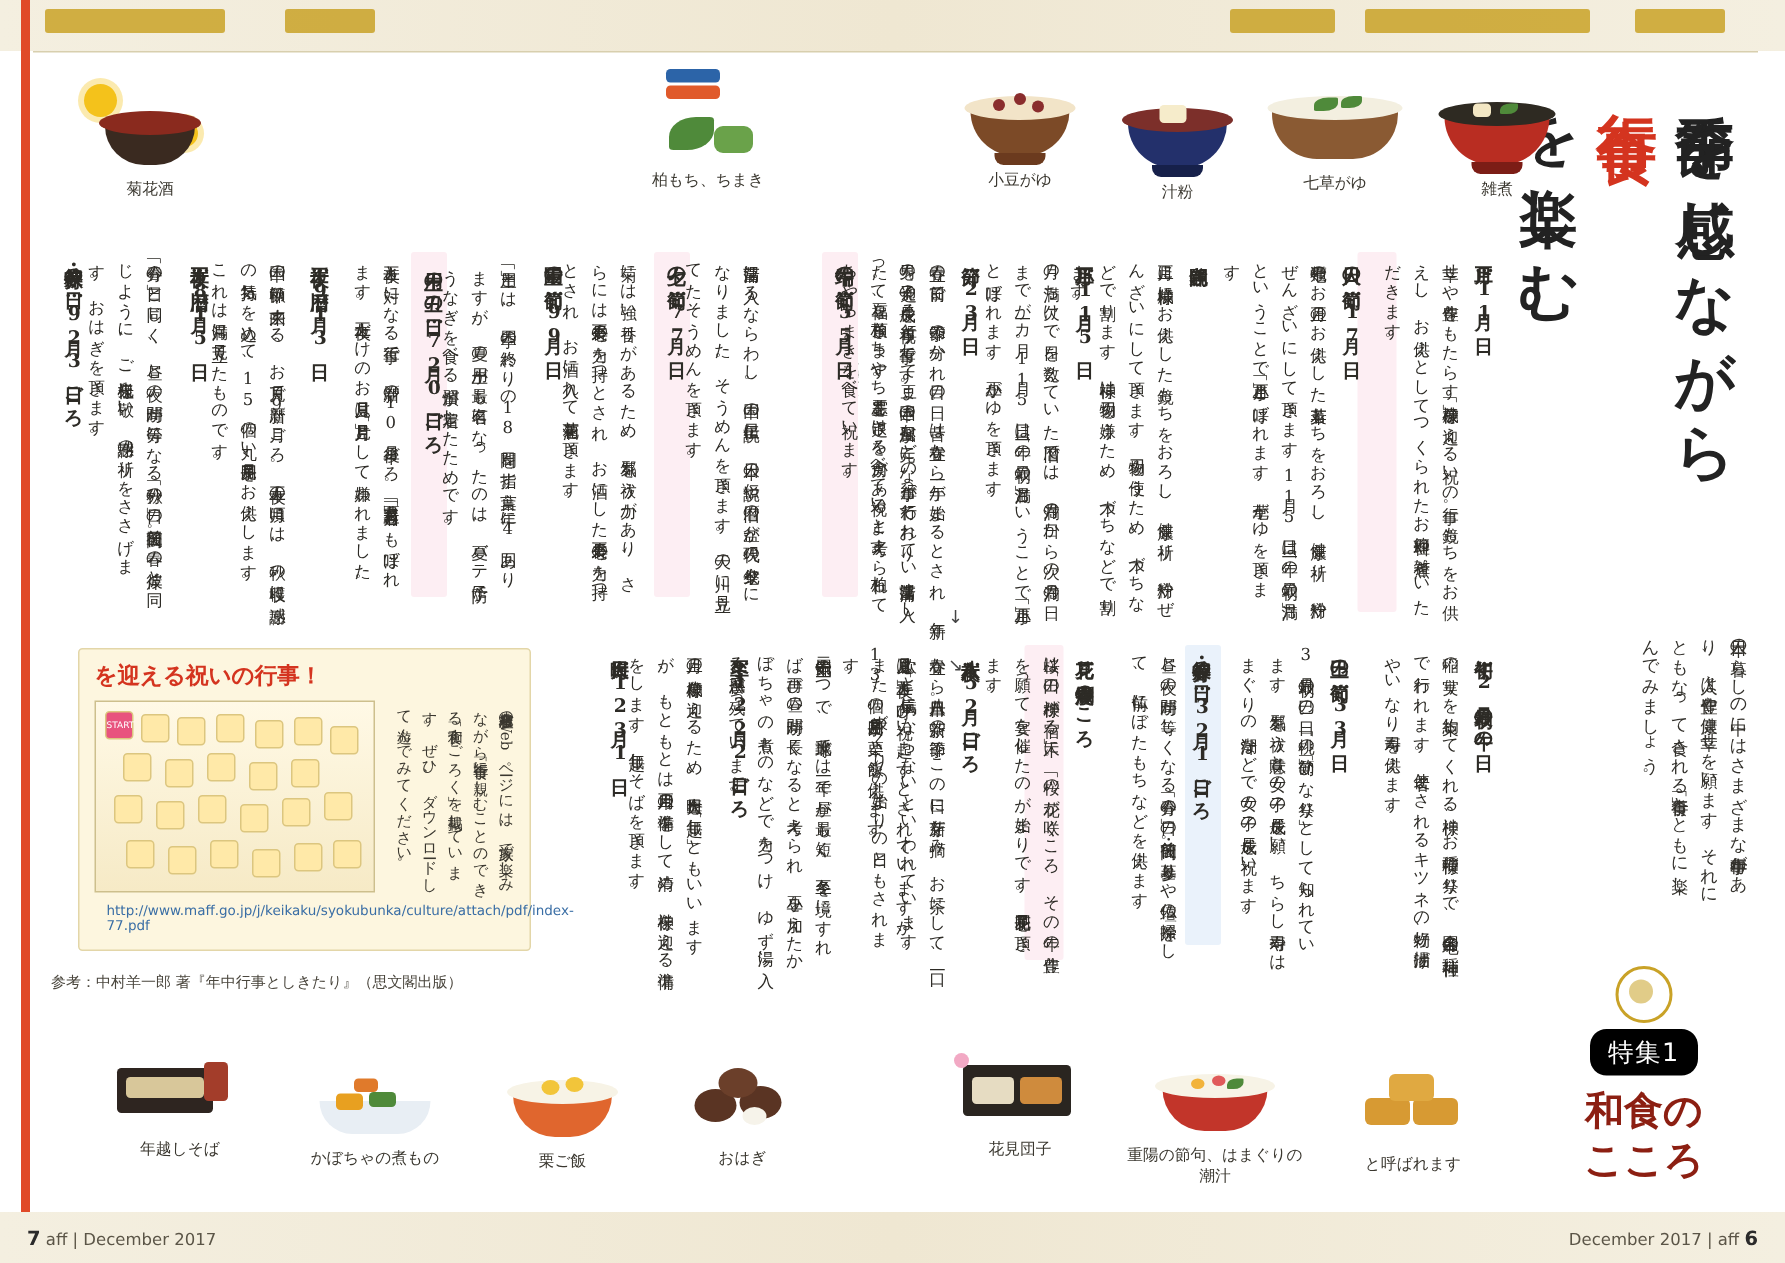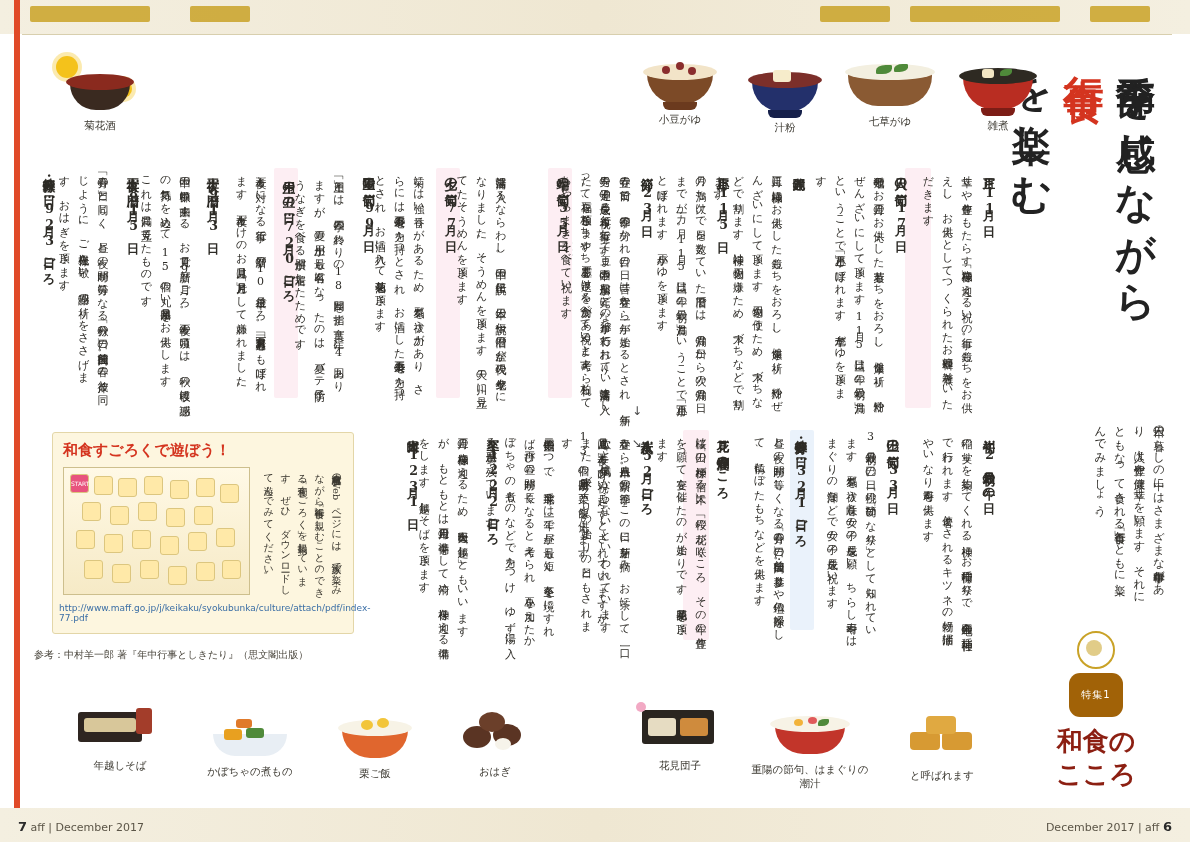--- a/index.html
+++ b/index.html
@@ -41,22 +41,22 @@
   }
   .vtitle.l1{position:absolute;right:6px;top:0;font-size:40px;color:#222;line-height:1.12;}
   .vtitle.l2{position:absolute;right:58px;top:0;font-size:40px;color:#d4341f;line-height:1.12;}
   .vtitle.l3{position:absolute;right:110px;top:0;font-size:40px;color:#222;line-height:1.12;}
   .lede{position:absolute;right:22px;top:418px;width:130px;height:180px;
     writing-mode:vertical-rl;font-size:11.5px;line-height:1.7;color:#33312c;
     font-family:"DejaVu Serif","Liberation Serif",serif;}
 
   
   .badge{position:absolute;right:30px;bottom:52px;width:128px;text-align:center;}
-  .badge .ribbon{display:inline-block;background:#a16207;color:#fff;font-size:10px;
-    padding:15px 12px;border-radius:11px;letter-spacing:1px;}
+  .badge .ribbon{display:inline-block;background:#000000;color:#fff;font-size:17px;
+    padding:4px 12px;border-radius:11px;letter-spacing:1px;}
   .badge .bname{margin-top:8px;font-family:"DejaVu Serif","Liberation Serif",serif;
     font-size:26px;font-weight:bold;color:#8c1f12;line-height:1.25;}
   .badge .crest{width:34px;height:34px;margin:0 auto 4px;border:2px solid #c9a227;border-radius:50%;
     position:relative;}
   .badge .crest:after{content:"";position:absolute;left:7px;top:7px;width:16px;height:16px;
     background:#c9a227;border-radius:50%;opacity:.55;}
 
   
   .foodrow{position:absolute;}
   .food{position:absolute;text-align:center;width:120px;}
@@ -100,21 +100,21 @@
     background:#fdf6df;border:1px solid #e3d6a8;border-radius:3px;}
   .promo .ptitle{position:absolute;left:10px;top:8px;font-size:15px;font-weight:bold;color:#d4341f;
     font-family:"DejaVu Serif","Liberation Serif",serif;}
   .promo .board{position:absolute;left:10px;top:34px;width:185px;height:126px;border:1px solid #cdbf8d;
     background:linear-gradient(180deg,#fff9e6,#f6eac6);overflow:hidden;}
   .promo .board .cell{position:absolute;width:17px;height:17px;border-radius:3px;background:#ffe9a8;
     border:1px solid #dcc67f;}
   .promo .board .start{background:#e8537e;color:#fff;font-size:6px;text-align:center;line-height:17px;}
   .promo .ptext{position:absolute;right:8px;top:34px;width:92px;writing-mode:vertical-rl;
     font-size:10px;line-height:1.7;color:#3a372f;font-family:"DejaVu Serif","Liberation Serif",serif;height:126px;}
-  .promo .purl{position:absolute;left:6px;bottom:10px;font-size:9px;color:#3a6ea5;margin-top:33px;}
+  .promo .purl{position:absolute;left:18px;bottom:10px;font-size:9px;color:#3a6ea5;margin-top:33px;}
   .credit{position:absolute;left:34px;top:648px;font-size:10px;color:#4a463d;
     font-family:"DejaVu Serif","Liberation Serif",serif;}
 
   .arrow{position:absolute;color:#444;font-size:12px;}
 </style>
 </head>
 <body>
 
 <div class="page">
 
@@ -186,20 +186,29 @@
   <div class="foodrow" style="left:40px;top:44px;width:520px;height:110px;">
     <div class="food" style="left:0;top:6px;">
       <div class="fig">
         <div class="flower" style="left:4px;top:6px;"></div>
         <div class="flower" style="left:62px;top:30px;width:18px;height:18px;"></div>
         <div class="bowl black" style="width:60px;height:26px;background:#3a2a20;"></div>
         <div class="rim" style="bottom:26px;width:68px;background:#8a2a1e;"></div>
       </div>
       <div class="cap">菊花酒</div>
     </div>
+    <div class="food" style="left:372px;top:0;">
+      <div class="fig">
+        <div class="box" style="left:20px;top:2px;width:36px;height:9px;background:#2c64a8;"></div>
+        <div class="box" style="left:20px;top:13px;width:36px;height:9px;background:#e05a2b;"></div>
+        <div class="leaf" style="left:22px;bottom:10px;width:30px;height:22px;background:#4f8a3a;"></div>
+        <div class="box" style="left:52px;bottom:8px;width:26px;height:18px;background:#6aa24a;border-radius:6px;"></div>
+      </div>
+      <div class="cap">柏もち、ちまき</div>
+    </div>
   </div>
 
   <div class="band" style="left:905px;top:168px;width:26px;height:240px;"></div>
   <div class="band" style="left:683px;top:430px;width:26px;height:210px;"></div>
   <div class="band bandblue" style="left:790px;top:430px;width:24px;height:200px;"></div>
 
   <div class="col" style="right:190px;top:168px;height:240px;width:24px;">
     <span class="hd">正月…1月1日</span>
   </div>
   <div class="col" style="right:214px;top:168px;height:240px;width:60px;">
@@ -338,21 +347,21 @@
   </div>
   <div class="col" style="left:504px;top:430px;height:212px;width:54px;">
     <span>二十四節気の一つで、北半球では一年で昼が最も短く、冬至を境にすれば再び昼の時間が長くなると考えられ、小豆を加えたかぼちゃの煮ものなどで力をつけ、ゆず湯に入る風習が残っています。</span>
   </div>
 
   <div class="col" style="left:566px;top:430px;height:212px;width:46px;">
     <span>月見は「十五夜」と呼び祝い起こすとされていますが、13個の月見団子と栗と飯を供えます。</span>
   </div>
 
   <div class="promo">
-    <div class="ptitle">和食すごろくで遊ぼう！</div>
+    <div class="ptitle">を迎える祝いの行事！</div>
     <div class="board">
       <div class="cell start" style="left:6px;top:6px;">START</div>
       <div class="cell" style="left:30px;top:8px;"></div>
       <div class="cell" style="left:54px;top:10px;"></div>
       <div class="cell" style="left:80px;top:8px;"></div>
       <div class="cell" style="left:106px;top:12px;"></div>
       <div class="cell" style="left:132px;top:10px;"></div>
       <div class="cell" style="left:156px;top:16px;"></div>
       <div class="cell" style="left:18px;top:34px;"></div>
       <div class="cell" style="left:46px;top:38px;"></div>

